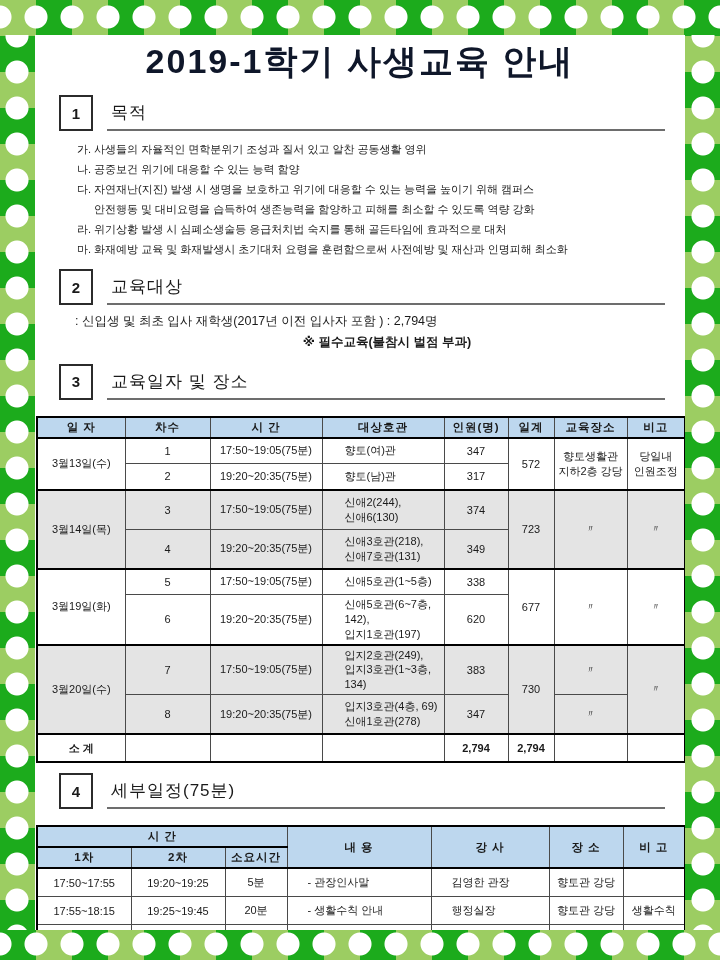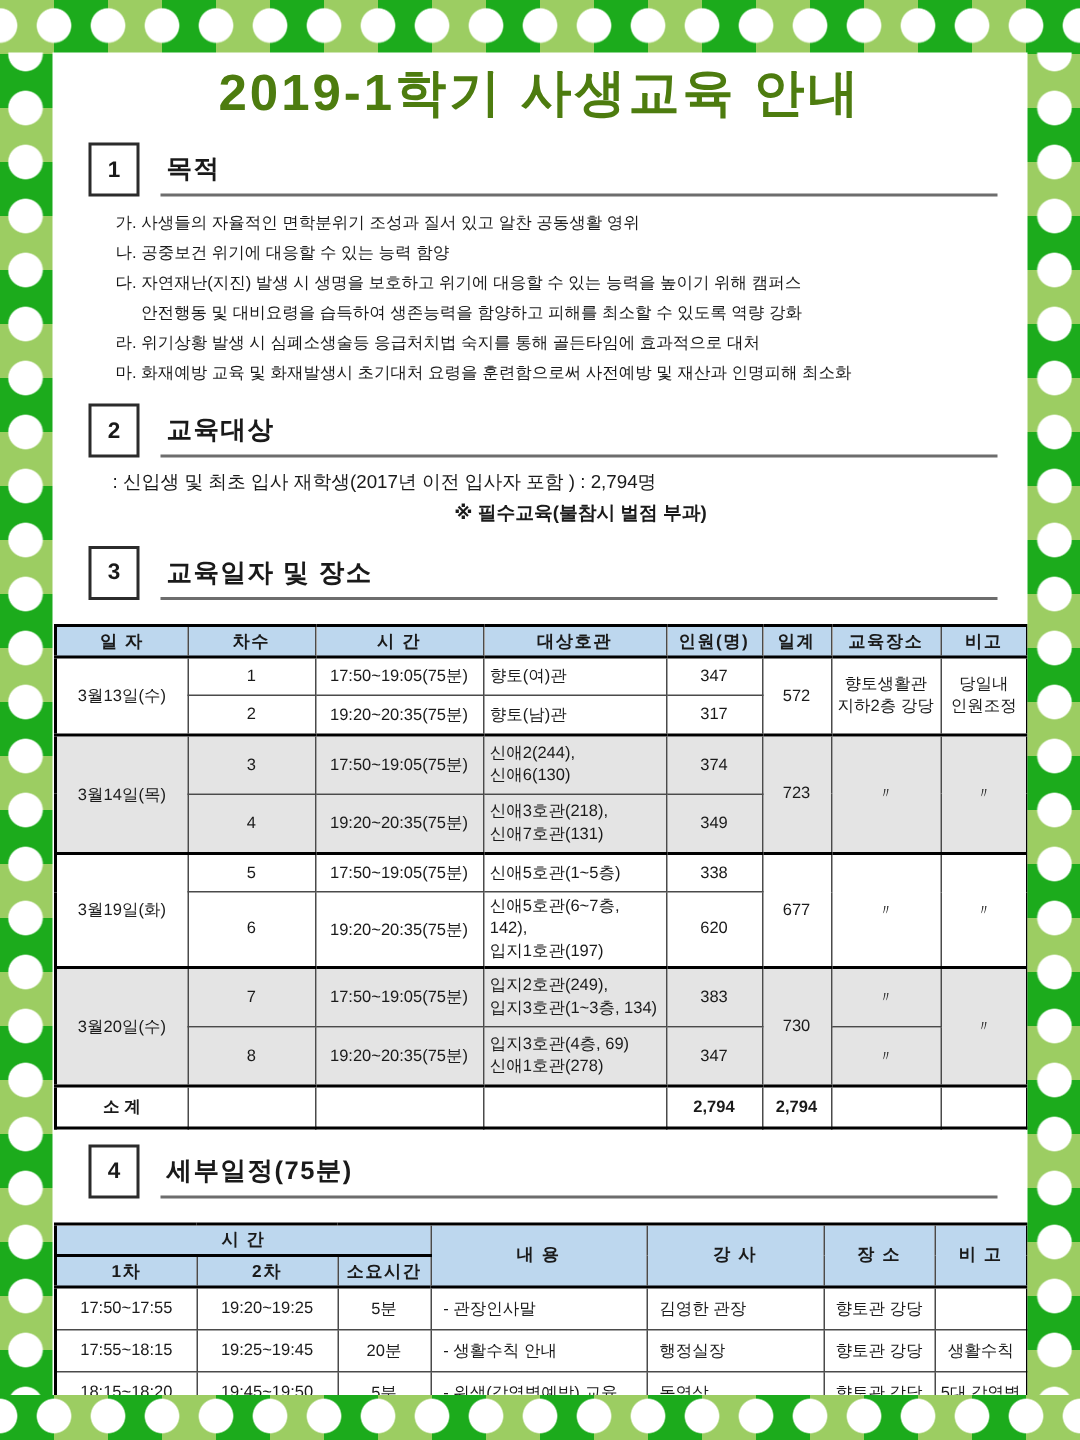--- a/index.html
+++ b/index.html
@@ -20,50 +20,50 @@
     background-image:radial-gradient(circle at 17px 18px,#ffffff 11px,rgba(255,255,255,0) 12px),
       repeating-linear-gradient(180deg,#9ccd62 0 36px,#1cab1c 36px 72px);
     background-size:35px 36px,35px 720px;background-position:0 18px,0 0;}
   .bord-right{right:0;top:0;width:35px;height:960px;
     background-image:radial-gradient(circle at 18px 18px,#ffffff 11px,rgba(255,255,255,0) 12px),
       repeating-linear-gradient(180deg,#1cab1c 0 36px,#9ccd62 36px 72px);
     background-size:35px 36px,35px 720px;background-position:0 18px,0 0;}
 
   .content{position:absolute;left:35px;top:35px;width:650px;height:895px;overflow:hidden;background:#fff;}
 
-  .doc-title{margin-top:4px;text-align:center;font-size:34px;font-weight:bold;color:#4d7c0f;letter-spacing:2px;}
+  .doc-title{margin-top:4px;text-align:center;font-size:34px;font-weight:bold;color:#0f172a;letter-spacing:2px;}
 
   .sec-head{display:flex;align-items:flex-end;margin:10px 20px 4px 24px;}
   .sec-num{width:30px;height:32px;border:2px solid #2b2b2b;background:#fff;display:flex;align-items:center;justify-content:center;font-weight:bold;font-size:15px;flex:0 0 auto;}
   .sec-title-wrap{flex:1;margin-left:14px;border-bottom:2px solid #6d6d6d;padding:0 0 5px 4px;}
-  .sec-title{font-size:17px;font-weight:bold;letter-spacing:1px;}
+  .sec-title{font-size:17px;font-weight:normal;letter-spacing:1px;}
 
   .purpose{margin:8px 14px 4px 42px;font-size:11px;line-height:1.82;}
   .purpose .cont{padding-left:17px;}
 
   .target-block{margin:6px 14px 2px 40px;font-size:12.5px;line-height:1.7;}
   .target-note{margin-left:28px;font-weight:bold;text-align:center;}
 
   table{border-collapse:collapse;table-layout:fixed;width:648px;margin:16px 0 0 1px;font-size:11px;}
   th,td{border:1px solid #4a4a4a;text-align:center;vertical-align:middle;padding:2px 3px;overflow:hidden;}
   th{background:#bdd7ee;font-weight:bold;font-size:11.5px;letter-spacing:1px;}
   .t-outer{border:2px solid #000;}
   tr.hdr th{border-top:2px solid #000;border-bottom:2px solid #000;}
   .pre{white-space:pre-line;line-height:1.35;}
-  td.lft{text-align:left;padding-left:4px;}
+  td.lft{text-align:left;padding-left:22px;}
   tr.g-first td{border-top:2px solid #000;}
   tbody.gray td{background:#e4e4e4;}
   tr.r1{height:26px;}
   tr.r2tall td{height:34px;}
   tr.subtotal td{border-top:2px solid #000;border-bottom:1px solid #a16207;height:22px;}
   tr.subtotal .b{font-weight:bold;}
   .ditto{font-size:10px;color:#333;}
 
   table.t2 td{height:23px;}
-  table.t2 td.lft{padding-left:8px;}
+  table.t2 td.lft{padding-left:20px;}
 </style>
 </head>
 <body>
 
 <div class="page">
   <div class="bord bord-left"></div>
   <div class="bord bord-right"></div>
   <div class="bord bord-top"></div>
   <div class="bord bord-bottom"></div>
 

